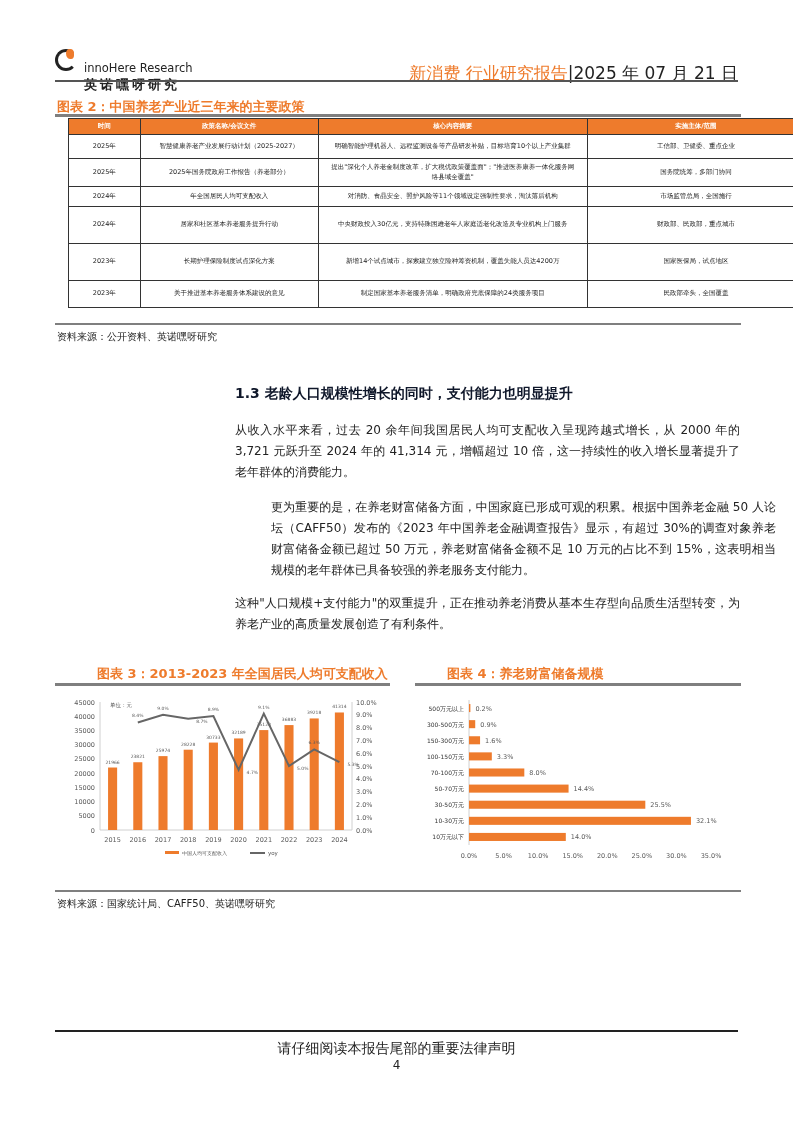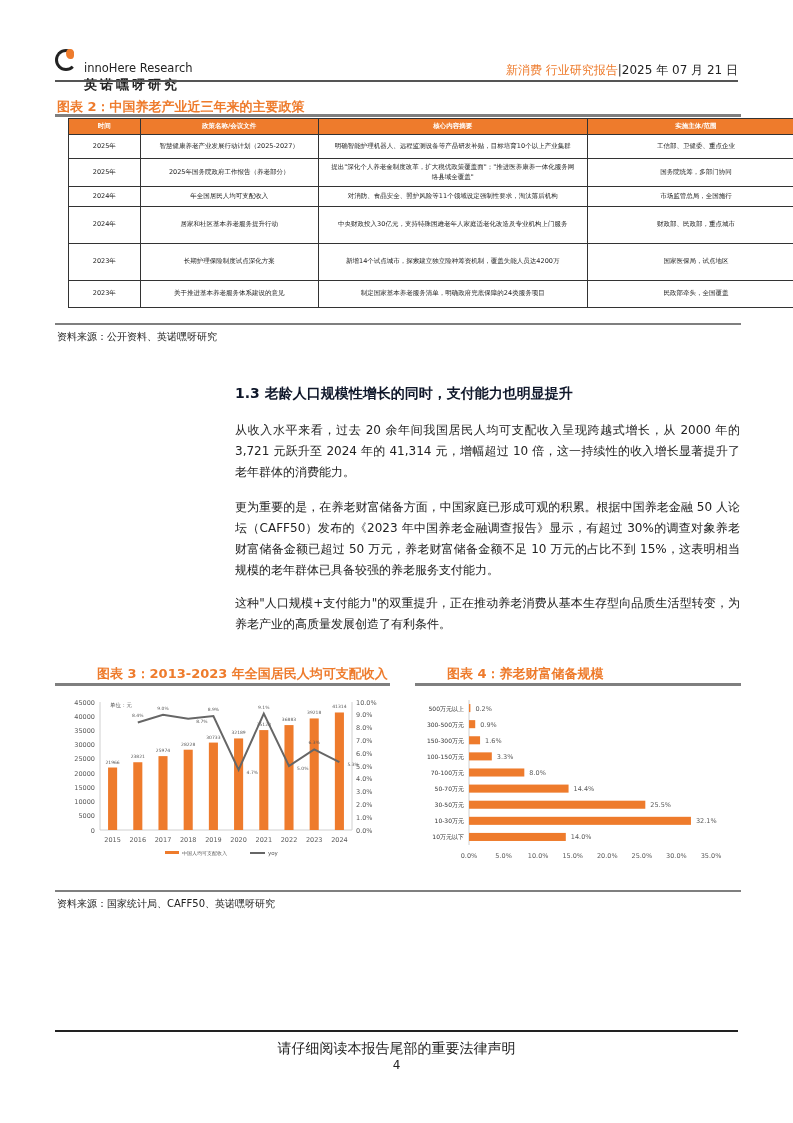--- a/index.html
+++ b/index.html
@@ -3,21 +3,21 @@
 <meta charset="utf-8">
 <style>
   html, body { margin:0; padding:0; background:#ffffff; }
   body { width:793px; height:1123px; position:relative; font-family:"DejaVu Sans","Liberation Sans",sans-serif; color:#222; overflow:hidden; }
   .abs { position:absolute; }
   
   .logo-mark { left:55px; top:49px; width:22px; height:22px; border-radius:50%; border:3px solid #222; border-right-color:transparent; box-sizing:border-box; }
   .logo-dot { left:66px; top:49px; width:8px; height:10px; background:#ee7b2c; border-radius:50% 50% 40% 60%; }
   .logo-cn { left:84px; top:46px; font-size:13px; letter-spacing:3px; color:#222; font-weight:bold;margin-top:30px; }
   .logo-en { left:84px; top:61px; font-size:11.5px; color:#222; }
-  .hdr-right { right:55px; top:62px; font-size:12px; white-space:nowrap; }
+  .hdr-right { right:55px; top:62px; font-size:17px; white-space:nowrap; }
   .hdr-cat { color:#ee7b2c; }
   .hdr-line { left:55px; right:55px; top:80px; height:2px; background:#555; }
   
   .fig-title { font-size:13px; font-weight:bold; color:#ee7b2c; white-space:nowrap; }
   .fig-rule { height:3px; background:#7f7f7f; }
   
   table.policy { position:absolute; left:68px; top:118px; width:737px; border-collapse:collapse; font-size:6.5px; }
   table.policy th { background:#ee7b2c; color:#fff; height:13px; font-weight:bold; border:1px solid #333; }
   table.policy td { border:1px solid #333; text-align:center; padding:2px 10px; color:#222; line-height:1.5; }
   .src { font-size:10px; color:#222; }
@@ -92,21 +92,21 @@
       <td>制定国家基本养老服务清单，明确政府兜底保障的24类服务项目</td>
       <td>民政部牵头，全国覆盖</td>
     </tr>
   </tbody>
 </table>
 <div class="abs fig-rule" style="left:55px;width:686px;top:323px;height:2px;"></div>
 <div class="abs src" style="left:57px;top:330px;">资料来源：公开资料、英诺嘿呀研究</div>
 
 <div class="abs h2">1.3 老龄人口规模性增长的同时，支付能力也明显提升</div>
 <div class="abs para" style="top:420px;">从收入水平来看，过去 20 余年间我国居民人均可支配收入呈现跨越式增长，从 2000 年的 3,721 元跃升至 2024 年的 41,314 元，增幅超过 10 倍，这一持续性的收入增长显著提升了老年群体的消费能力。</div>
-<div class="abs para" style="top:497px;">更为重要的是，在养老财富储备方面，中国家庭已形成可观的积累。根据中国养老金融 50 人论坛（CAFF50）发布的《2023 年中国养老金融调查报告》显示，有超过 30%的调查对象养老财富储备金额已超过 50 万元，养老财富储备金额不足 10 万元的占比不到 15%，这表明相当规模的老年群体已具备较强的养老服务支付能力。</div>
+<div class="abs para" style="top:497px;margin-left:36px;">更为重要的是，在养老财富储备方面，中国家庭已形成可观的积累。根据中国养老金融 50 人论坛（CAFF50）发布的《2023 年中国养老金融调查报告》显示，有超过 30%的调查对象养老财富储备金额已超过 50 万元，养老财富储备金额不足 10 万元的占比不到 15%，这表明相当规模的老年群体已具备较强的养老服务支付能力。</div>
 <div class="abs para" style="top:593px;">这种"人口规模+支付能力"的双重提升，正在推动养老消费从基本生存型向品质生活型转变，为养老产业的高质量发展创造了有利条件。</div>
 
 <div class="abs fig-title" style="left:57px;top:665px;padding-left:40px;">图表 3：2013-2023 年全国居民人均可支配收入</div>
 <div class="abs fig-rule" style="left:55px;width:335px;top:683px;"></div>
 <svg class="abs" id="chart3" style="left:55px;top:690px;" width="335" height="175">
     <line x1="45" y1="140" x2="297" y2="140" stroke="#d0d0d0" stroke-width="1"></line>
     <line x1="45" y1="12" x2="45" y2="140" stroke="#d0d0d0" stroke-width="1"></line>
     <line x1="297" y1="12" x2="297" y2="140" stroke="#d0d0d0" stroke-width="1"></line>
     <text x="40" y="142.5" font-size="6.5" text-anchor="end" fill="#595959">0</text>
     <text x="40" y="128.27777777777777" font-size="6.5" text-anchor="end" fill="#595959">5000</text>

